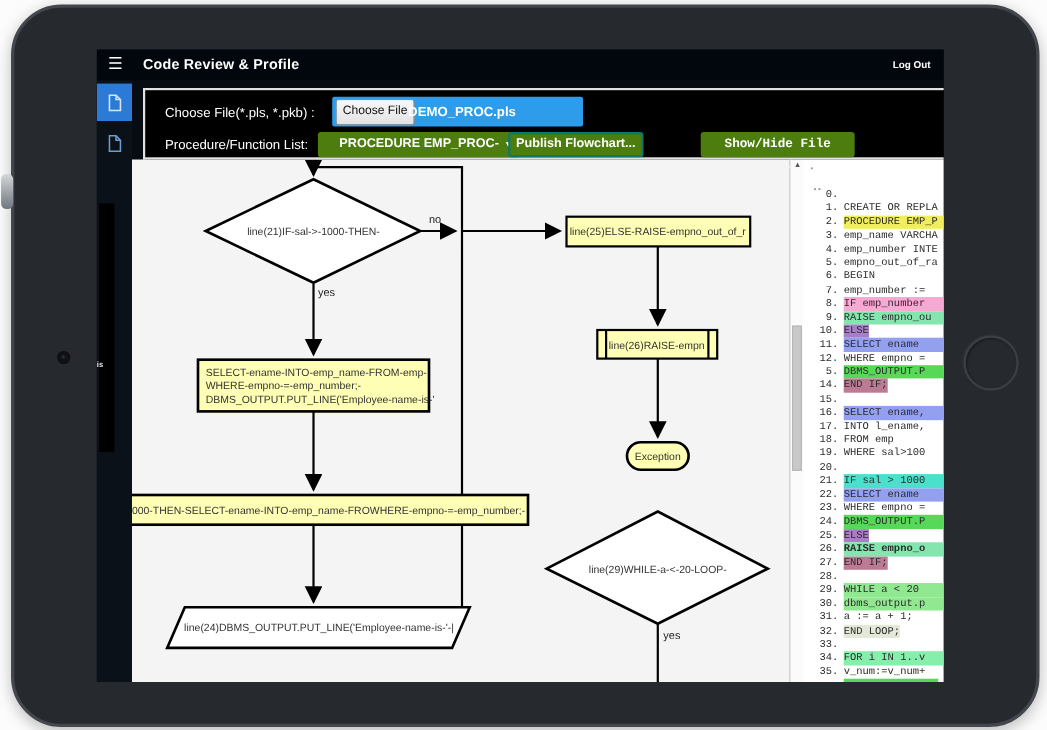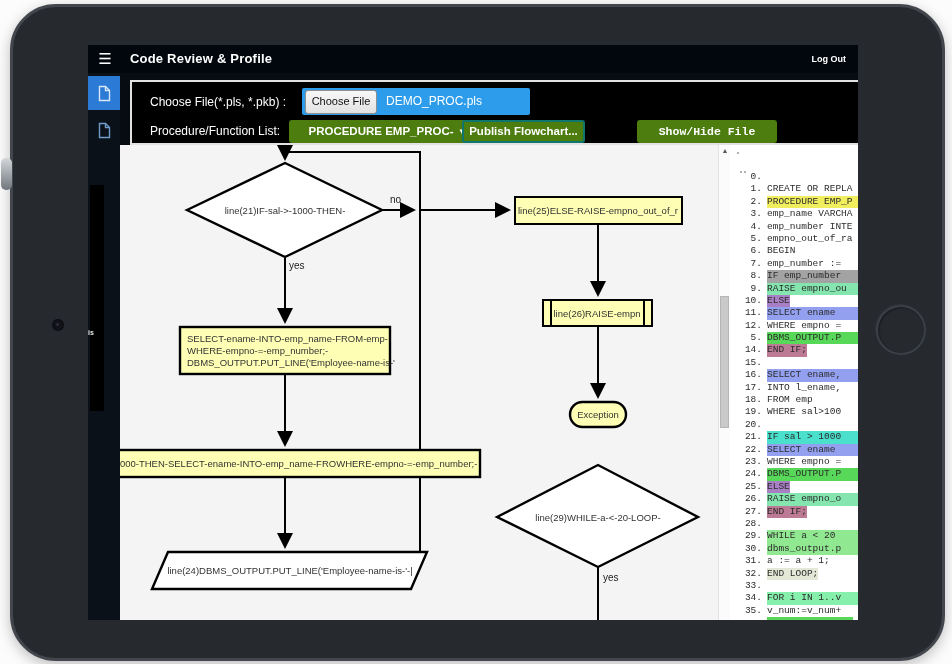--- a/index.html
+++ b/index.html
@@ -28,21 +28,21 @@
   .side-tile.sel{background:#2b7bd6;}
   .black-strip{position:absolute;left:2px;top:112px;width:14px;height:226px;background:#000;}
   .stray{position:absolute;left:0px;top:256px;color:#e8e8e8;font-size:7px;font-weight:bold;}
   
   .toolbar{position:absolute;left:42px;top:35px;width:728px;height:65px;background:#000;
            border:2px solid #e2e2e2;border-right:none;box-sizing:border-box;}
   .tb-label{position:absolute;color:#fff;font-size:12px;}
   .file-box{position:absolute;left:170px;top:6px;width:228px;height:27px;background:#2d9cea;border-radius:2px;}
   .choose-btn{position:absolute;left:3px;top:2px;width:70px;height:22px;background:linear-gradient(#f8f8f8,#e2e2e2);
            border:1px solid #8f8f8f;border-radius:3px;font-size:11px;color:#111;text-align:center;line-height:21px;cursor:pointer;}
-  .file-name{position:absolute;left:84px;top:6px;color:#fff;font-size:12px;font-weight:normal;}
+  .file-name{position:absolute;left:69px;top:6px;color:#fff;font-size:12px;font-weight:bold;}
   .blue-btn{position:absolute;top:38px;height:23px;background:#4d7c0f;border-radius:3px;color:#fff;
            font-size:11.5px;font-weight:bold;text-align:center;line-height:23px;cursor:pointer;box-sizing:border-box;}
   .dropdown{left:157px;width:184px;}
   .dd-caret{position:absolute;right:7px;top:0;font-size:8px;line-height:23px;}
   .publish{left:330px;width:123px;border:2px solid #0f766e;line-height:19px;}
   .toggle{left:505px;width:140px;font-family:Liberation Mono, monospace;}
   
   .canvas{position:absolute;left:32px;top:100px;width:598px;height:475px;background:#f4f4f4;}
   .canvas svg{display:block;}
   .fc-label{font-size:9.5px;fill:#333;font-family:"Liberation Sans",sans-serif;}
@@ -174,39 +174,39 @@
     <div class="dot" style="left:14px;top:26px;"></div>
     <div class="code-lines">
           <div class="code-row"><span class="num">0.</span><span class="txt"></span></div>
           <div class="code-row"><span class="num">1.</span><span class="txt">CREATE OR REPLA</span></div>
           <div class="code-row"><span class="num">2.</span><span class="txt" style="background: rgb(240, 238, 94);">PROCEDURE EMP_P               </span></div>
           <div class="code-row"><span class="num">3.</span><span class="txt">emp_name VARCHA</span></div>
           <div class="code-row"><span class="num">4.</span><span class="txt">emp_number INTE</span></div>
           <div class="code-row"><span class="num">5.</span><span class="txt">empno_out_of_ra</span></div>
           <div class="code-row"><span class="num">6.</span><span class="txt">BEGIN</span></div>
           <div class="code-row"><span class="num">7.</span><span class="txt">emp_number :=</span></div>
-          <div class="code-row"><span class="num">8.</span><span class="txt" style="background: #a3a3a3;">IF emp_number                </span></div>
+          <div class="code-row"><span class="num">8.</span><span class="txt" style="background: #f9a8d4;">IF emp_number                </span></div>
           <div class="code-row"><span class="num">9.</span><span class="txt" style="background: rgb(132, 230, 174);">RAISE empno_ou               </span></div>
           <div class="code-row"><span class="num">10.</span><span class="txt" style="background: rgb(168, 127, 196);">ELSE</span></div>
           <div class="code-row"><span class="num">11.</span><span class="txt" style="background: rgb(147, 160, 240);">SELECT ename                </span></div>
           <div class="code-row"><span class="num">12.</span><span class="txt">WHERE empno =</span></div>
           <div class="code-row"><span class="num">5.</span><span class="txt" style="background: rgb(88, 216, 88);">DBMS_OUTPUT.P               </span></div>
           <div class="code-row"><span class="num">14.</span><span class="txt" style="background: rgb(189, 122, 148);">END IF;</span></div>
           <div class="code-row"><span class="num">15.</span><span class="txt"></span></div>
           <div class="code-row"><span class="num">16.</span><span class="txt" style="background: rgb(147, 160, 240);">SELECT ename,               </span></div>
           <div class="code-row"><span class="num">17.</span><span class="txt">INTO l_ename,</span></div>
           <div class="code-row"><span class="num">18.</span><span class="txt">FROM emp</span></div>
           <div class="code-row"><span class="num">19.</span><span class="txt">WHERE sal&gt;100</span></div>
           <div class="code-row"><span class="num">20.</span><span class="txt"></span></div>
           <div class="code-row"><span class="num">21.</span><span class="txt" style="background: rgb(74, 224, 204);">IF sal &gt; 1000               </span></div>
           <div class="code-row"><span class="num">22.</span><span class="txt" style="background: rgb(147, 160, 240);">SELECT ename                </span></div>
           <div class="code-row"><span class="num">23.</span><span class="txt">WHERE empno =</span></div>
           <div class="code-row"><span class="num">24.</span><span class="txt" style="background: rgb(88, 216, 88);">DBMS_OUTPUT.P               </span></div>
           <div class="code-row"><span class="num">25.</span><span class="txt" style="background: rgb(168, 127, 196);">ELSE</span></div>
-          <div class="code-row"><span class="num">26.</span><span class="txt" style="background: rgb(132, 230, 174);">RAISE empno_o               </span></div>
+          <div class="code-row"><span class="num">26.</span><span class="txt" style="background: rgb(132, 230, 174); font-weight: bold;">RAISE empno_o               </span></div>
           <div class="code-row"><span class="num">27.</span><span class="txt" style="background: rgb(189, 122, 148);">END IF;</span></div>
           <div class="code-row"><span class="num">28.</span><span class="txt"></span></div>
           <div class="code-row"><span class="num">29.</span><span class="txt" style="background: rgb(144, 232, 144);">WHILE a &lt; 20                </span></div>
           <div class="code-row"><span class="num">30.</span><span class="txt" style="background: rgb(144, 232, 144);">dbms_output.p               </span></div>
           <div class="code-row"><span class="num">31.</span><span class="txt">a := a + 1;</span></div>
           <div class="code-row"><span class="num">32.</span><span class="txt" style="background: rgb(228, 233, 215);">END LOOP;</span></div>
           <div class="code-row"><span class="num">33.</span><span class="txt"></span></div>
           <div class="code-row"><span class="num">34.</span><span class="txt" style="background: #86efac;">FOR i IN 1..v               </span></div>
           <div class="code-row"><span class="num">35.</span><span class="txt">v_num:=v_num+</span></div>
           <div class="code-row"><span class="num"></span><span class="txt" style="background: rgb(88, 216, 88);">               </span></div>

